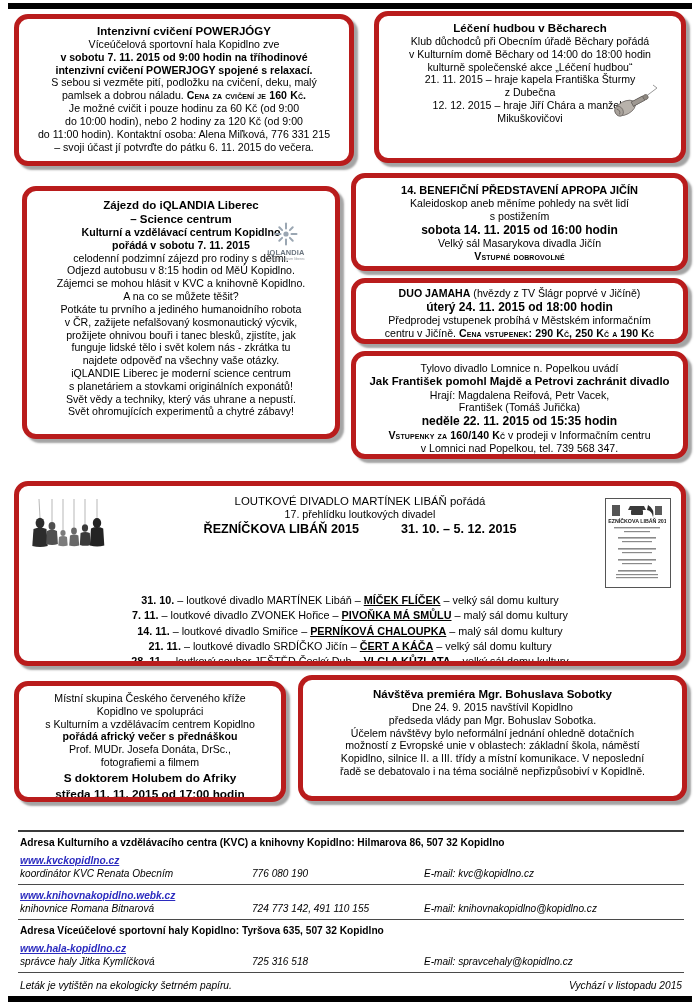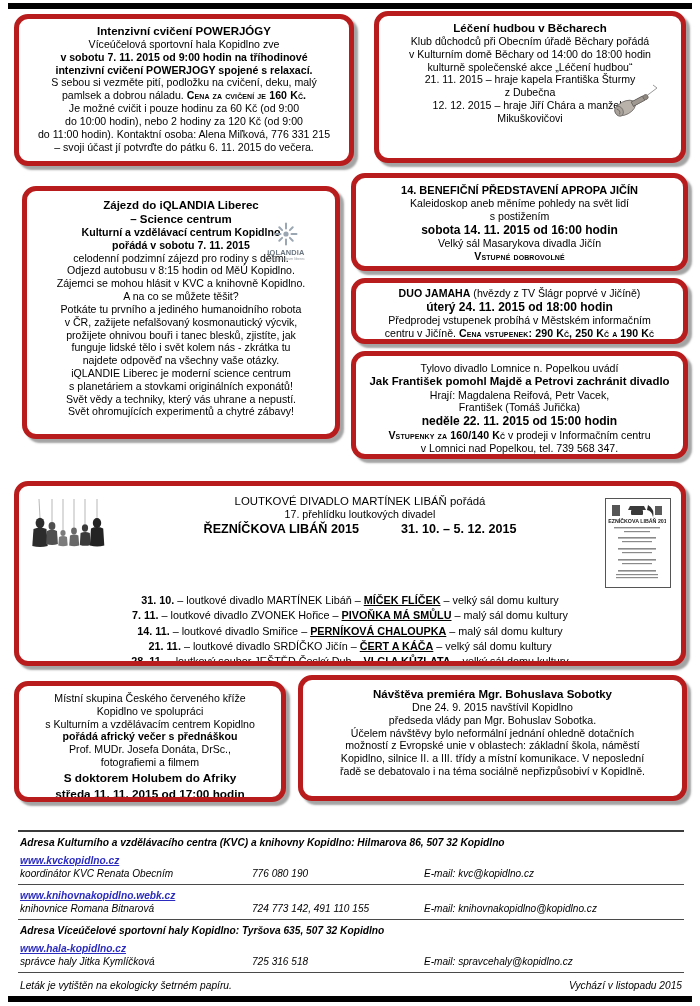--- a/index.html
+++ b/index.html
@@ -104,21 +104,21 @@
   .u { text-decoration: underline; font-weight: bold; }
 
   
   .footer {
     position: absolute; left: 18px; right: 16px; top: 830px;
     font-family: "Liberation Sans", sans-serif;
   }
   .hr { border: none; border-top: 1px solid #4a4a4a; margin: 0; }
   .hr-thick { border: none; border-top: 2px solid #3b3b3b; margin: 0; }
   .f-addr {
-    font-style: italic; font-weight: bold; font-size: 10.2px;
+    font-weight: bold; font-size: 10.2px;
     padding: 5px 0 2px 2px;
   }
   .f-link {
     font-style: italic; font-weight: bold; font-size: 10.2px;
     color: #2b2bbf; text-decoration: underline; display: inline-block;
     padding-left: 2px;
   }
   .f-row {
     display: flex; align-items: baseline;
     font-style: italic; font-size: 10.1px; padding: 0 0 5px 2px;
@@ -247,21 +247,21 @@
       <div class="bd"><span>centru v Jičíně. </span><span class="sc">Cena vstupenek: 290 Kč, 250 Kč a 190 Kč</span></div>
     </div>
   </div>
 
   <div class="box" id="box-tylovo">
     <div class="box-inner" style="padding-top:6px;">
       <div class="bd">Tylovo divadlo Lomnice n. Popelkou uvádí</div>
       <div class="bd b" style="font-size:11.4px;">Jak František pomohl Majdě a Petrovi zachránit divadlo</div>
       <div class="bd">Hrají: Magdalena Reifová, Petr Vacek,</div>
       <div class="bd">František (Tomáš Juřička)</div>
-      <div class="bd b" style="font-size:12px;">neděle 22. 11. 2015 od 15:00 hodin</div>
+      <div class="bd b" style="font-size:12px;">neděle 22. 11. 2015 od 15:35 hodin</div>
       <div class="bd"><span class="sc">Vstupenky za 160/140 Kč</span><span> v prodeji v Informačním centru</span></div>
       <div class="bd">v Lomnici nad Popelkou, tel. 739 568 347.</div>
     </div>
   </div>
 
   <div class="box" id="box-loutkove">
     <div class="box-inner" style="padding:5px 10px 6px 10px;">
       <div class="loutkove-grid">
         <span class="puppet-icon">
           <svg width="86" height="58" viewBox="0 0 86 58">

